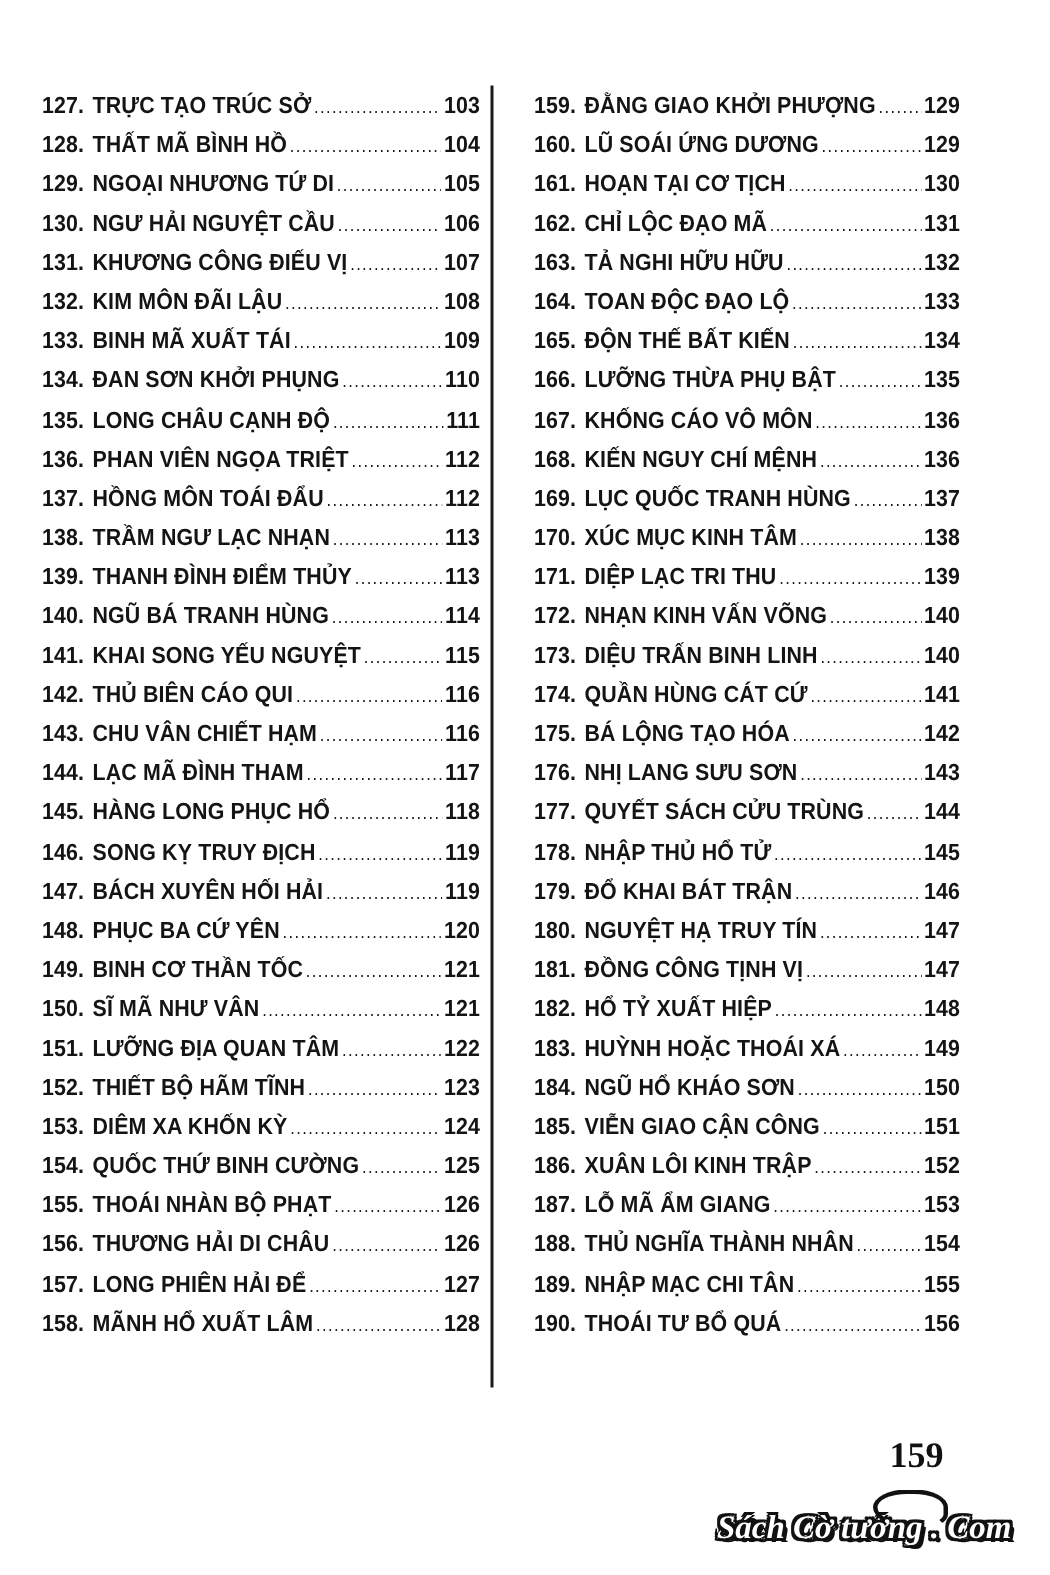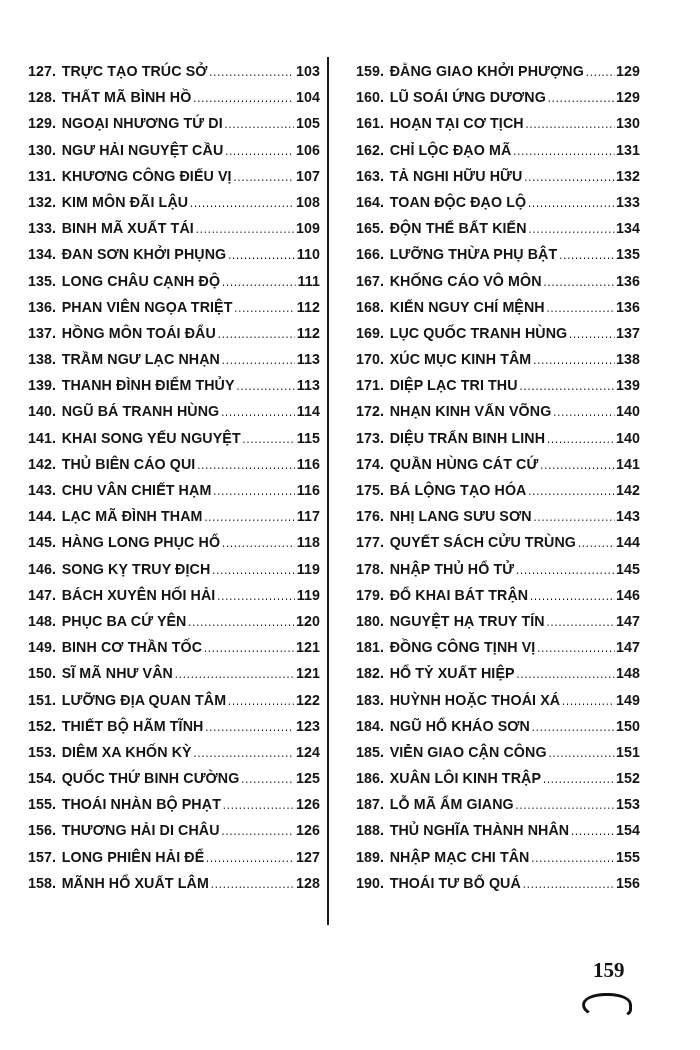--- a/index.html
+++ b/index.html
@@ -21,21 +21,21 @@
     flex: 1 1 auto; overflow: hidden; white-space: nowrap; margin: 0 2px;
     font-weight: normal; letter-spacing: 1px; font-size: 12px;
   }
   .leader::after { content: "........................................................................................................"; }
   .page { flex: 0 0 auto; }
   .divider {
     position: absolute; left: 327px; top: 57px; width: 2px; height: 868px; background: #1a1a1a;
   }
   .page-number {
     position: absolute; left: 593px; top: 958px; font-family: "Liberation Serif", "DejaVu Serif", serif;
-    font-weight: bold; font-size: 21px; color: #111;
+    font-weight: bold; font-size: 24px; color: #111;
   }
   .watermark {
     position: absolute; left: 478px; top: 1005px; height: 36px; width: 222px;
     font-family: "Liberation Serif", "DejaVu Serif", serif; font-style: italic; font-weight: bold;
     font-size: 22px; color: #ffffff; white-space: nowrap;
     text-shadow: -2px -2px 0 #111, 2px -2px 0 #111, -2px 2px 0 #111, 2px 2px 0 #111, 0 2px 0 #111, 0 -2px 0 #111, 2px 0 0 #111, -2px 0 0 #111, 3px 3px 0 #111;
   }
   .watermark .swirl {
     position: absolute; left: 104px; top: -12px; width: 44px; height: 20px;
     border: 3px solid #111; border-radius: 50% 50% 40% 60%; border-bottom-color: transparent;
@@ -430,13 +430,14 @@
       <span class="num">190.</span>
       <span class="title">THOÁI TƯ BỔ QUÁ</span>
       <span class="leader"></span>
       <span class="page">156</span>
     </div>
   </div>
 
 <div class="page-number">159</div>
 <div class="watermark">
   <span class="swirl"></span>
+  <span>Sách Cờ tướng . Com</span>
 </div>
 
 </body></html>

